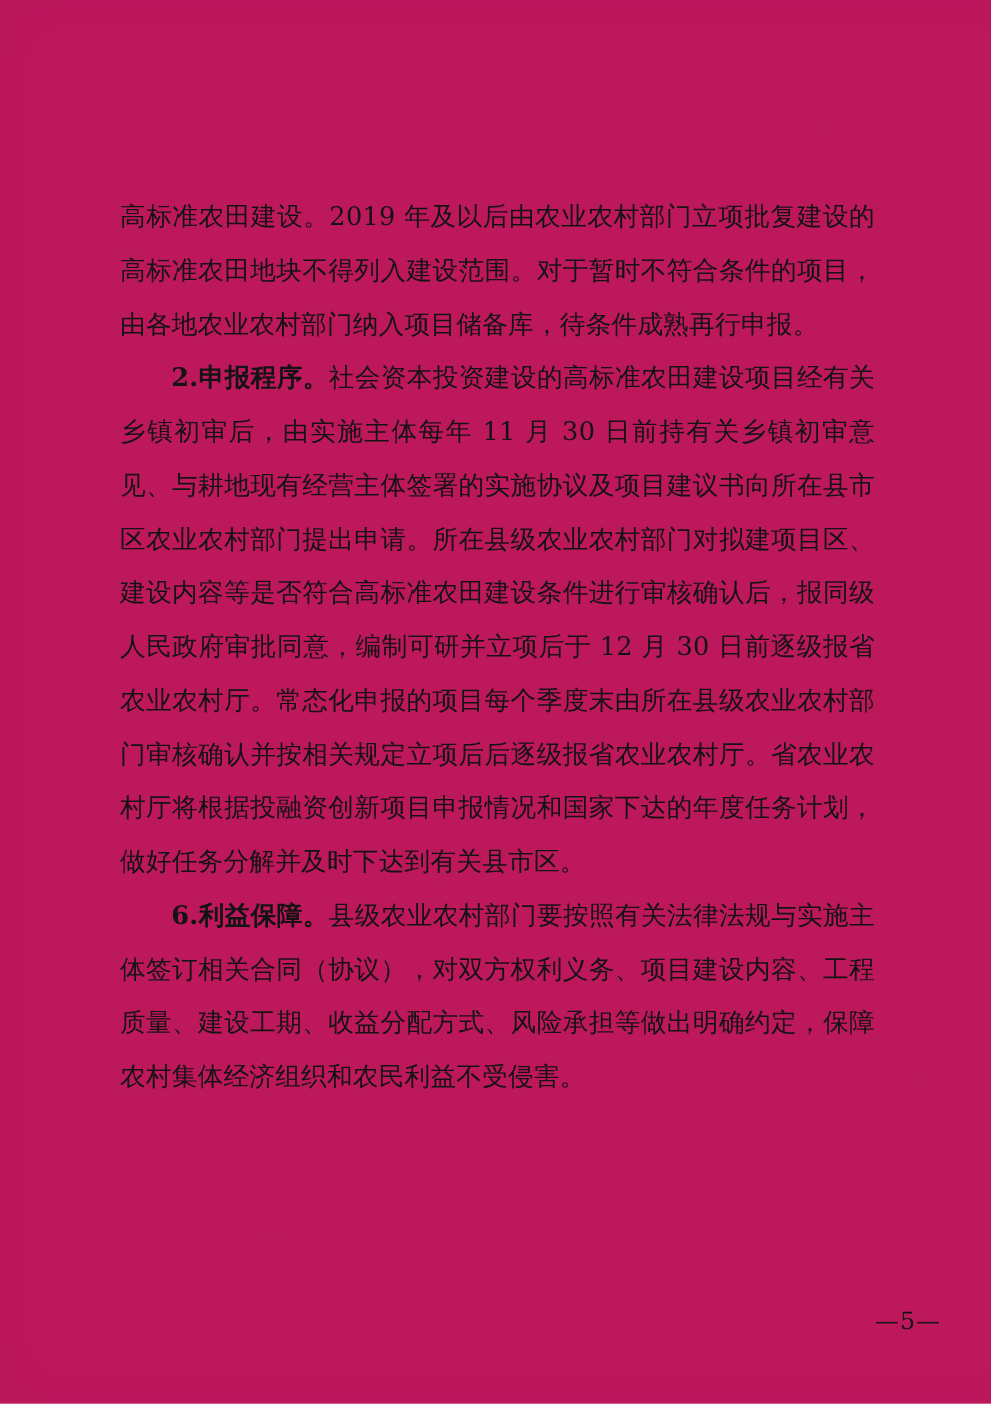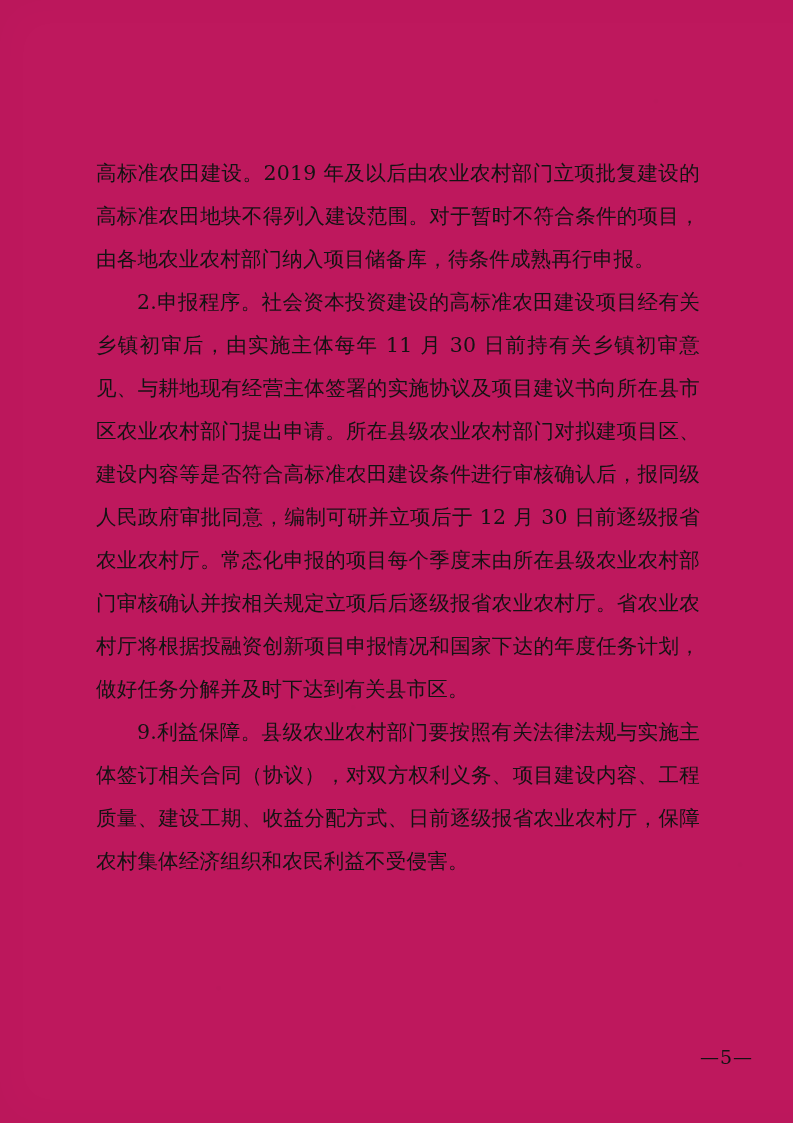--- a/index.html
+++ b/index.html
@@ -48,21 +48,21 @@
     line-height: 43px;
     text-align: justify;
     text-justify: inter-ideograph;
     letter-spacing: 0.2px;
     color: #131313;
   }
   p.indent {
     text-indent: 41px;
   }
   .b {
-    font-weight: normal;
+    font-weight: bold;
   }
   .page-number {
     position: absolute;
     right: 88px;
     top: 1046px;
     font-size: 19px;
     letter-spacing: 1px;
     color: #131313;
   }
   
@@ -84,21 +84,21 @@
 
     <p>
       <span>高标准农田建设。2019 年及以后由农业农村部门立项批复建设的高标准农田地块不得列入建设范围。对于暂时不符合条件的项目，由各地农业农村部门纳入项目储备库，待条件成熟再行申报。</span>
     </p>
 
     <p class="indent">
       <span class="b">2.申报程序。</span><span>社会资本投资建设的高标准农田建设项目经有关乡镇初审后，由实施主体每年 11 月 30 日前持有关乡镇初审意见、与耕地现有经营主体签署的实施协议及项目建议书向所在县市区农业农村部门提出申请。所在县级农业农村部门对拟建项目区、建设内容等是否符合高标准农田建设条件进行审核确认后，报同级人民政府审批同意，编制可研并立项后于 12 月 30 日前逐级报省农业农村厅。常态化申报的项目每个季度末由所在县级农业农村部门审核确认并按相关规定立项后后逐级报省农业农村厅。省农业农村厅将根据投融资创新项目申报情况和国家下达的年度任务计划，做好任务分解并及时下达到有关县市区。</span>
     </p>
 
     <p class="indent">
-      <span class="b">9.利益保障。</span><span>县级农业农村部门要按照有关法律法规与实施主体签订相关合同（协议），对双方权利义务、项目建设内容、工程质量、建设工期、收益分配方式、日前逐级报省农业农村厅，保障农村集体经济组织和农民利益不受侵害。</span>
+      <span class="b">6.利益保障。</span><span>县级农业农村部门要按照有关法律法规与实施主体签订相关合同（协议），对双方权利义务、项目建设内容、工程质量、建设工期、收益分配方式、风险承担等做出明确约定，保障农村集体经济组织和农民利益不受侵害。</span>
     </p>
 
 
 
   </div>
 
   <div class="page-number">—5—</div>
 </div>
 
 </body></html>

